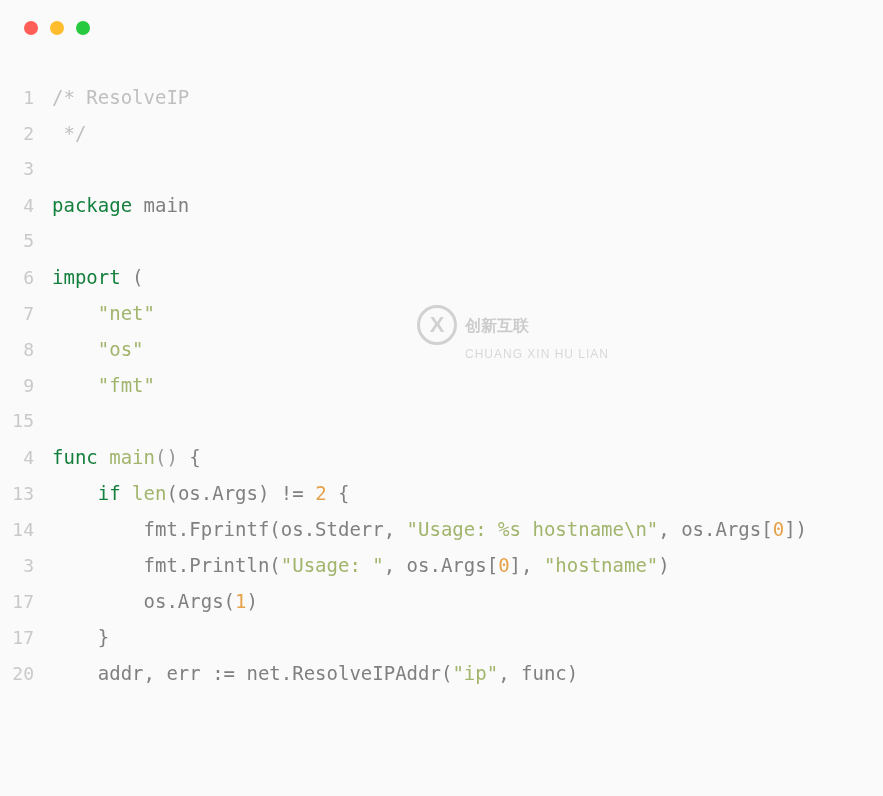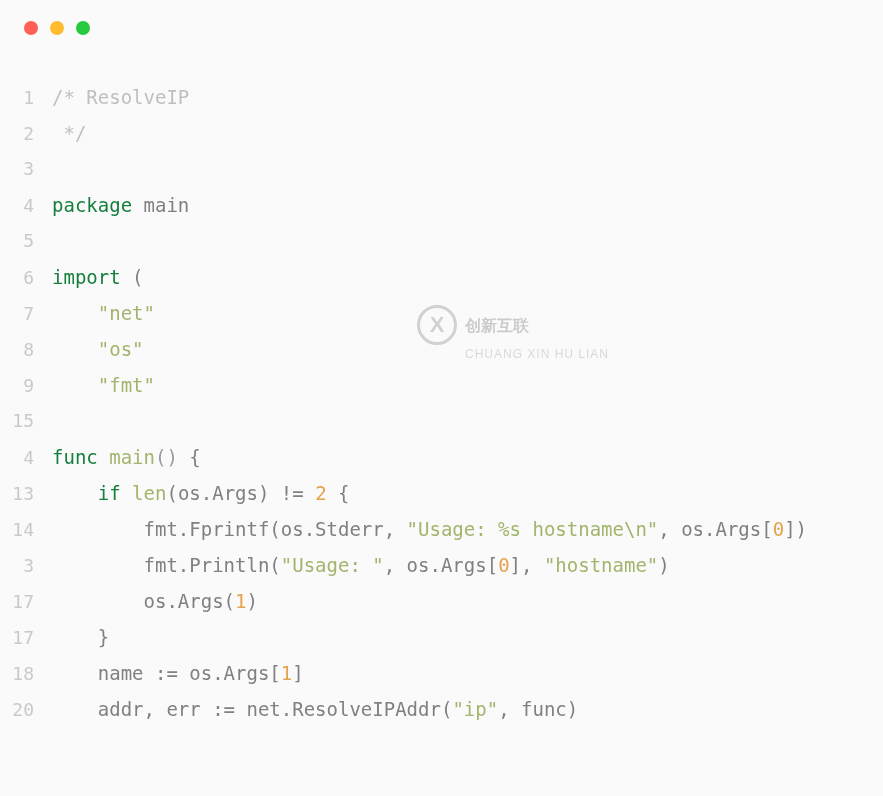--- a/index.html
+++ b/index.html
@@ -114,21 +114,17 @@
       </div>
       <div class="line">
         <div class="gutter">17</div>
         <div class="code"><span class="txt">        os.Args(</span><span class="num">1</span><span class="txt">)</span></div>
       </div>
       <div class="line">
         <div class="gutter">17</div>
         <div class="code"><span class="txt">    }</span></div>
       </div>
       <div class="line">
-        <div class="gutter">18</div>
-        <div class="code"><span class="txt">    name := os.Args[</span><span class="num">1</span><span class="txt">]</span></div>
-      </div>
-      <div class="line">
         <div class="gutter">20</div>
         <div class="code"><span class="txt">    addr, err := net.ResolveIPAddr(</span><span class="str">"ip"</span><span class="txt">, func)</span></div>
       </div>
     </div>
 </div>
 
 </body></html>

